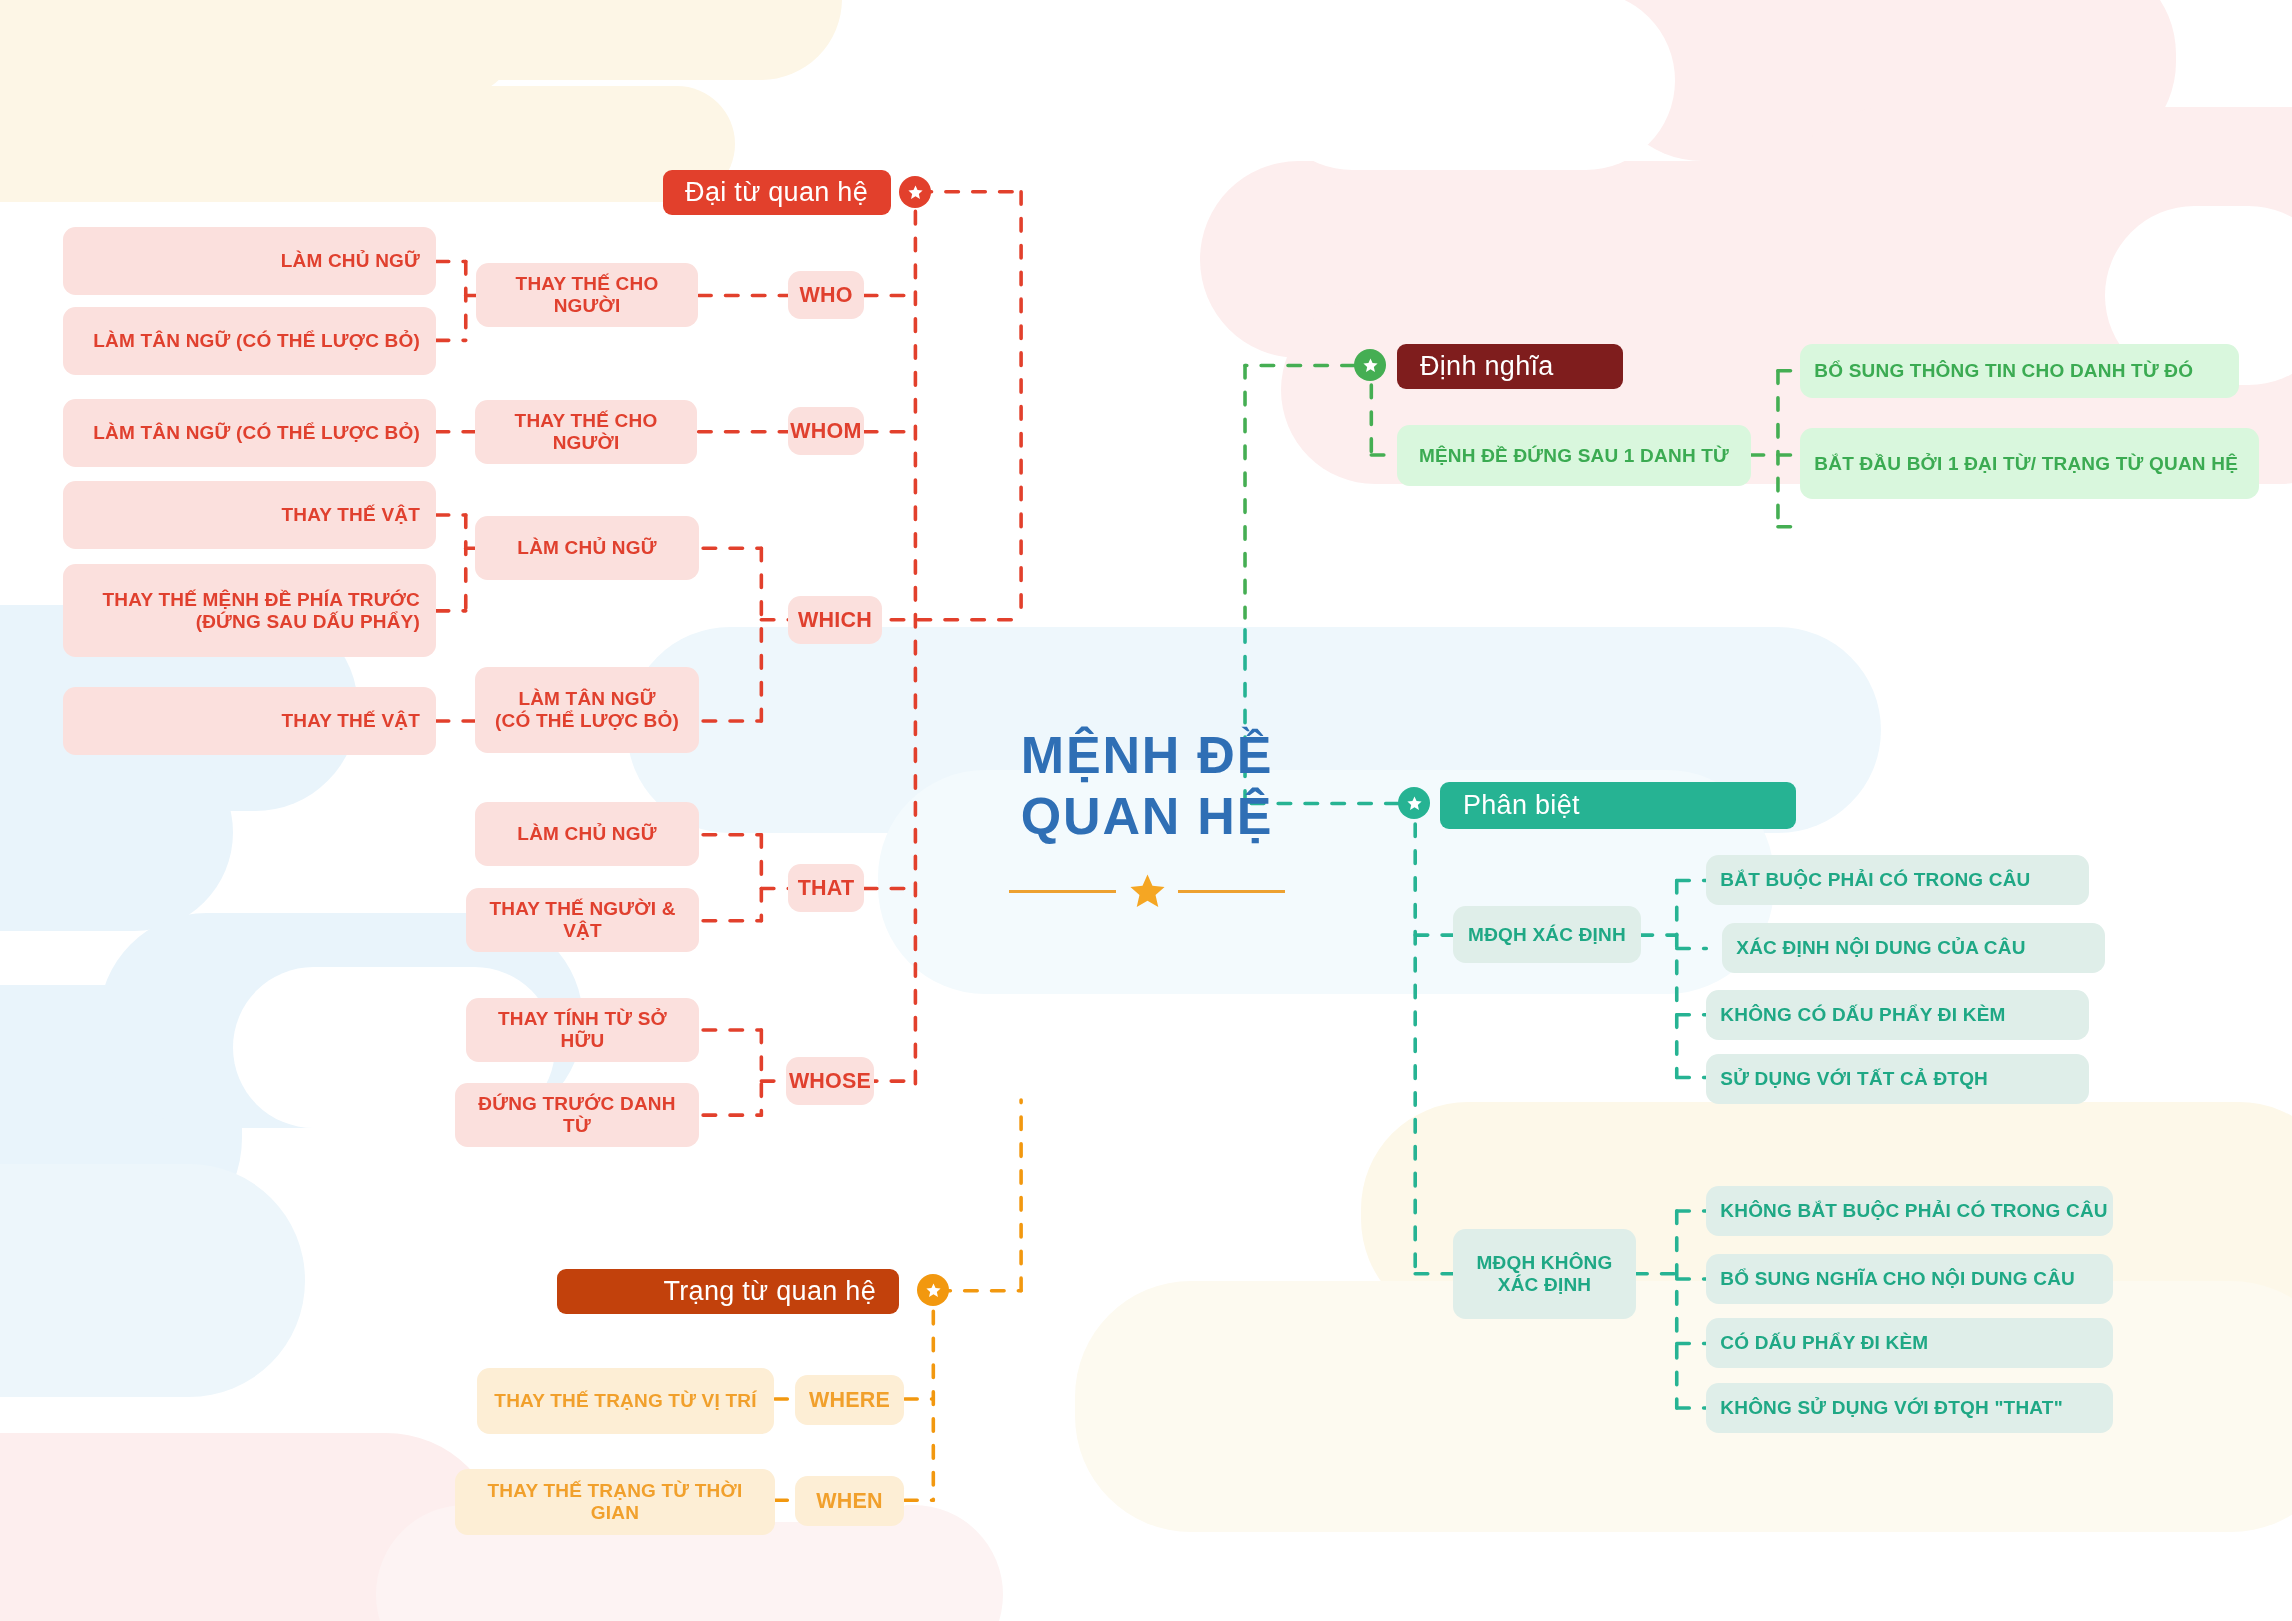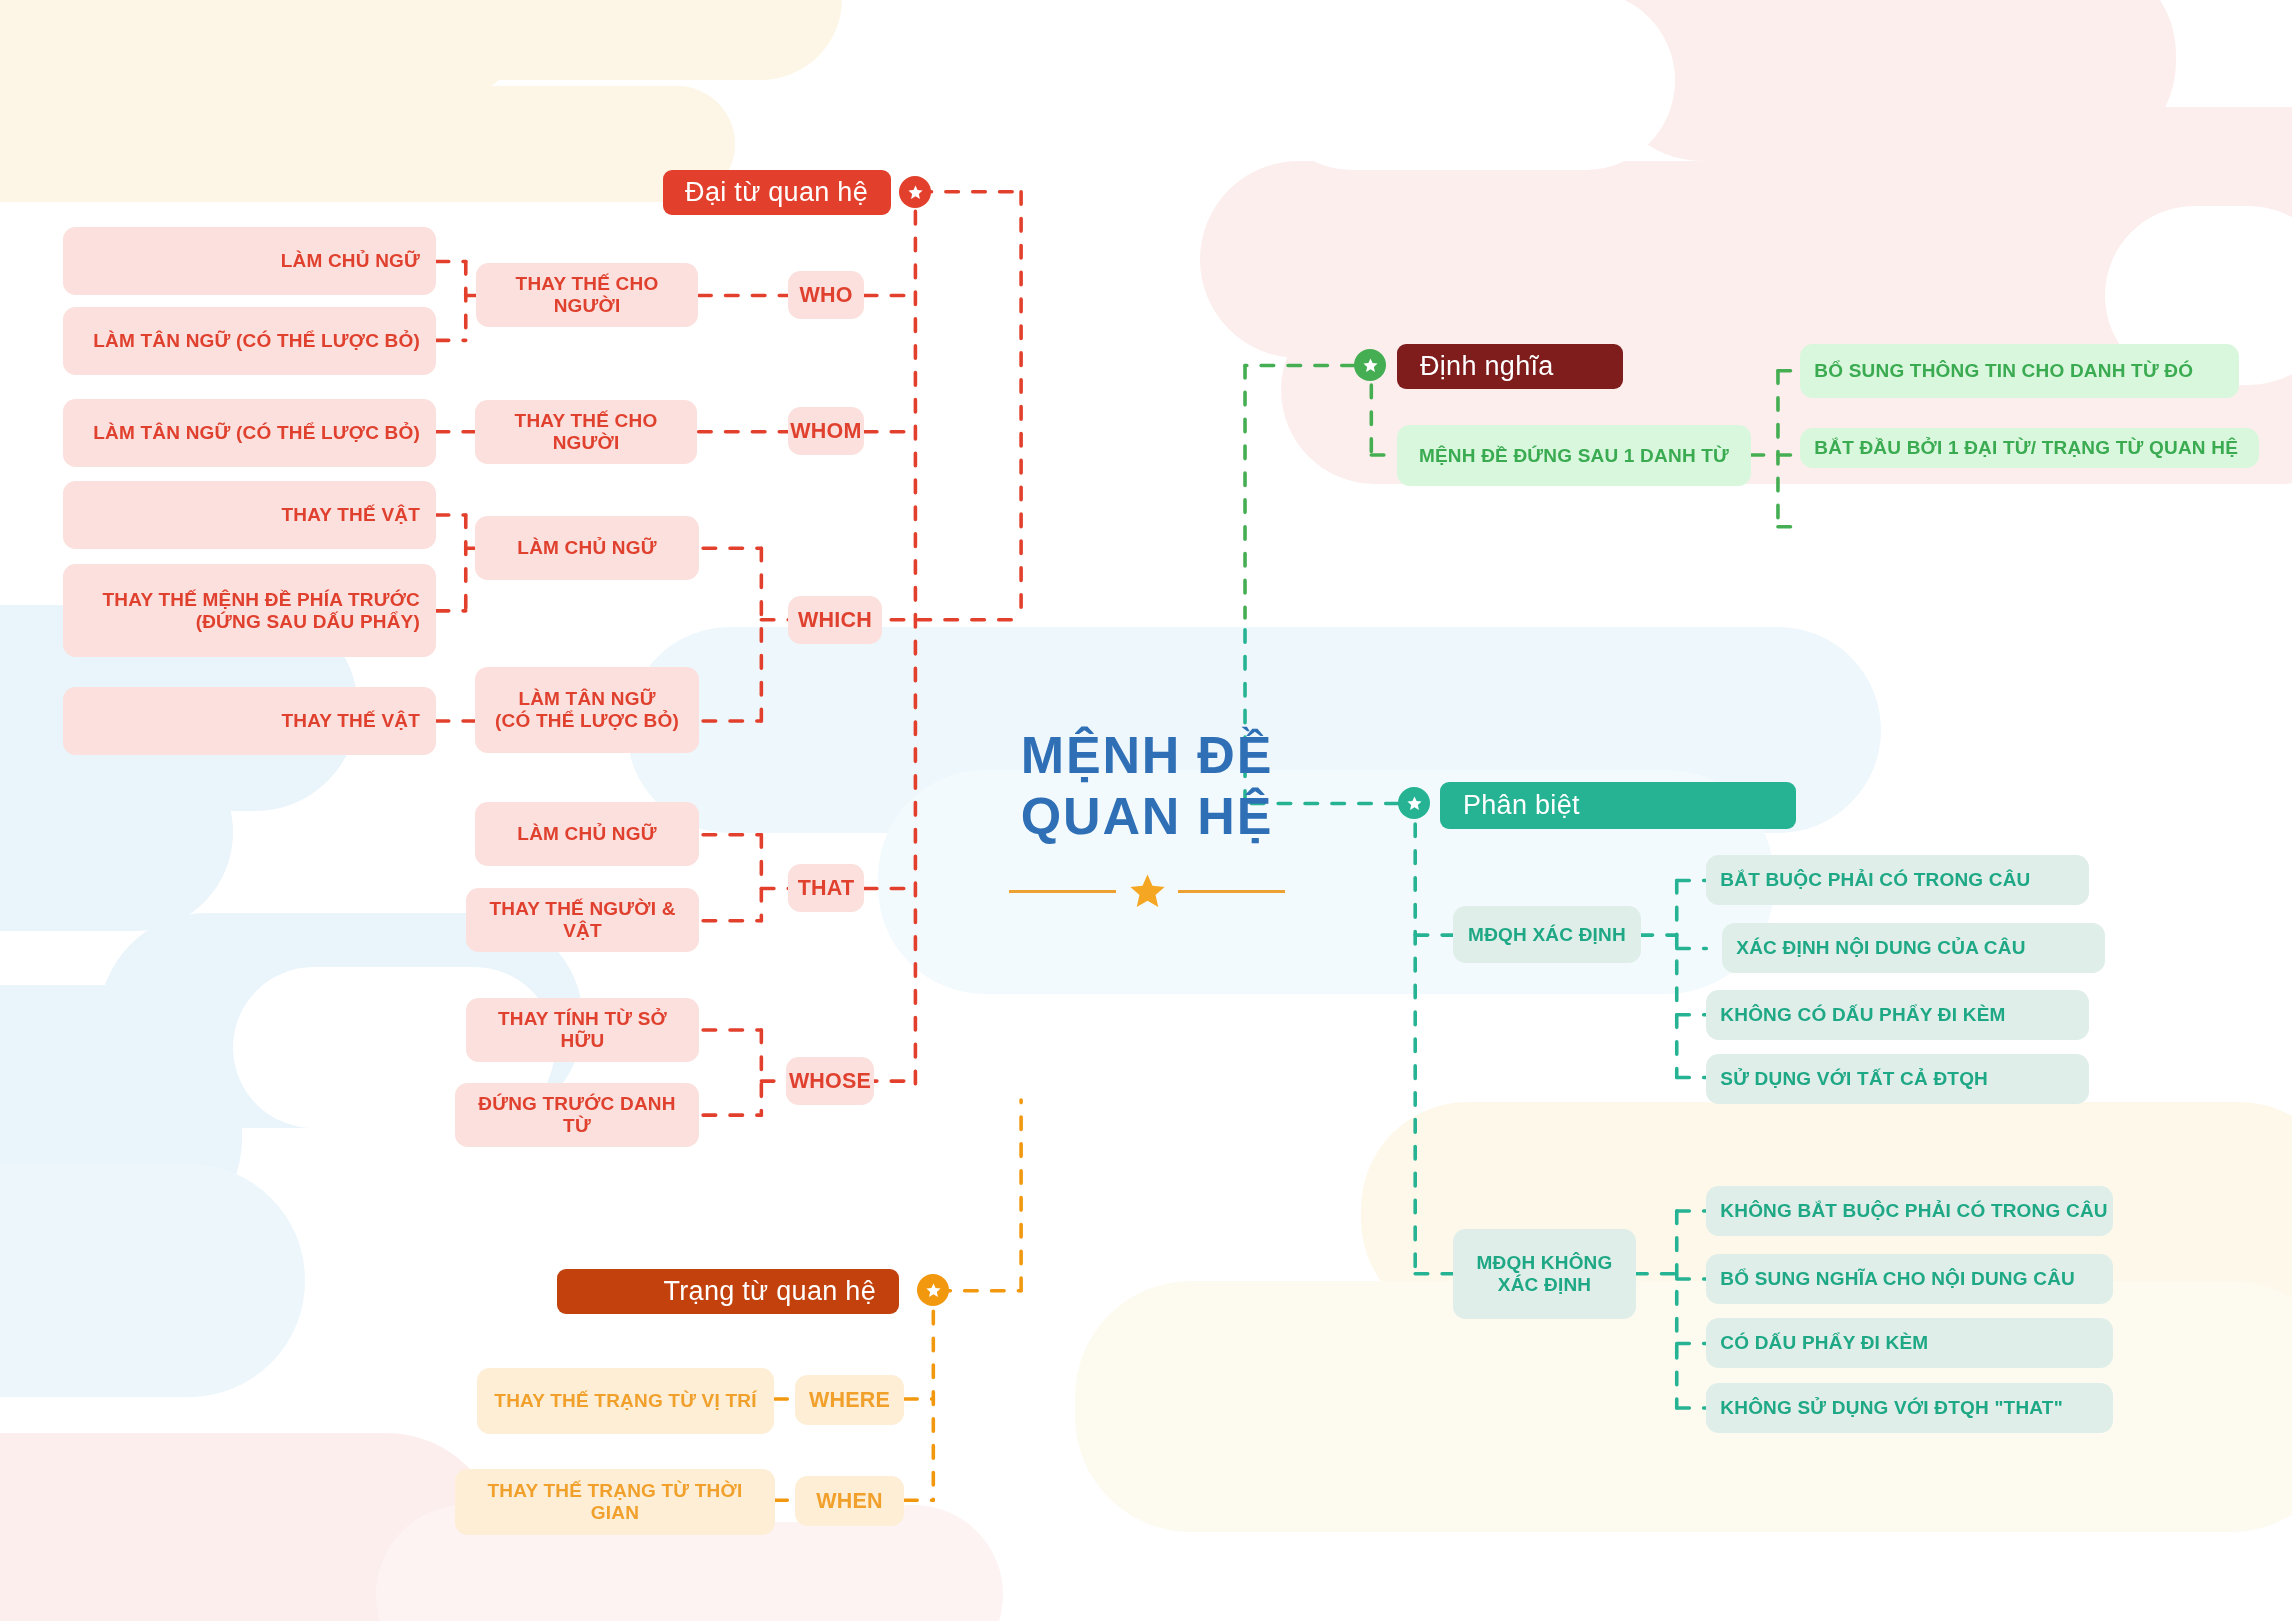--- a/index.html
+++ b/index.html
@@ -278,21 +278,21 @@
   <div class="star-badge bd-green" style="left:1354px; top:349px;">
     <svg viewBox="0 0 24 24">
         <path d="M12 2 l2.9 6.6 L22 9.3 l-5.3 4.7 1.6 7 L12 17.4 5.7 21 l1.6-7L2 9.3 l7.1-.7 Z" fill="#ffffff"></path>
       </svg>
   </div>
   <div class="header-pill hd-green l" style="left:1397px; top:344px; width:226px; height:45px;">Định nghĩa</div>
 
   <div class="node th-green c" style="left:1397px; top:425px; width:354px; height:61px; font-size:19px; padding:0 10.7px;">MỆNH ĐỀ ĐỨNG SAU 1 DANH TỪ</div>
 
   <div class="node th-green l" style="left:1800px; top:344px; width:439px; height:54px; font-size:19px; padding-left:14.3px;">BỔ SUNG THÔNG TIN CHO DANH TỪ ĐÓ</div>
-  <div class="node th-green l" style="left:1800px; top:428px; width:459px; height:40px; font-size:19px; padding-left:14.3px;">BẮT ĐẦU BỞI 1 ĐẠI TỪ/ TRẠNG TỪ QUAN HỆ</div>
+  <div class="node th-green l" style="left:1800px; top:428px; width:459px; height:71px; font-size:19px; padding-left:14.3px;">BẮT ĐẦU BỞI 1 ĐẠI TỪ/ TRẠNG TỪ QUAN HỆ</div>
 
   <div class="star-badge bd-teal" style="left:1398px; top:787px;">
     <svg viewBox="0 0 24 24">
         <path d="M12 2 l2.9 6.6 L22 9.3 l-5.3 4.7 1.6 7 L12 17.4 5.7 21 l1.6-7L2 9.3 l7.1-.7 Z" fill="#ffffff"></path>
       </svg>
   </div>
   <div class="header-pill hd-teal l" style="left:1440px; top:782px; width:356px; height:47px;">Phân biệt</div>
 
   <div class="node th-teal c" style="left:1453px; top:906px; width:188px; height:57px; font-size:19px; padding:0 9px;">MĐQH XÁC ĐỊNH</div>
   <div class="node th-teal l" style="left:1706px; top:855px; width:383px; height:50px; font-size:19px; padding-left:14.3px;">BẮT BUỘC PHẢI CÓ TRONG CÂU</div>

